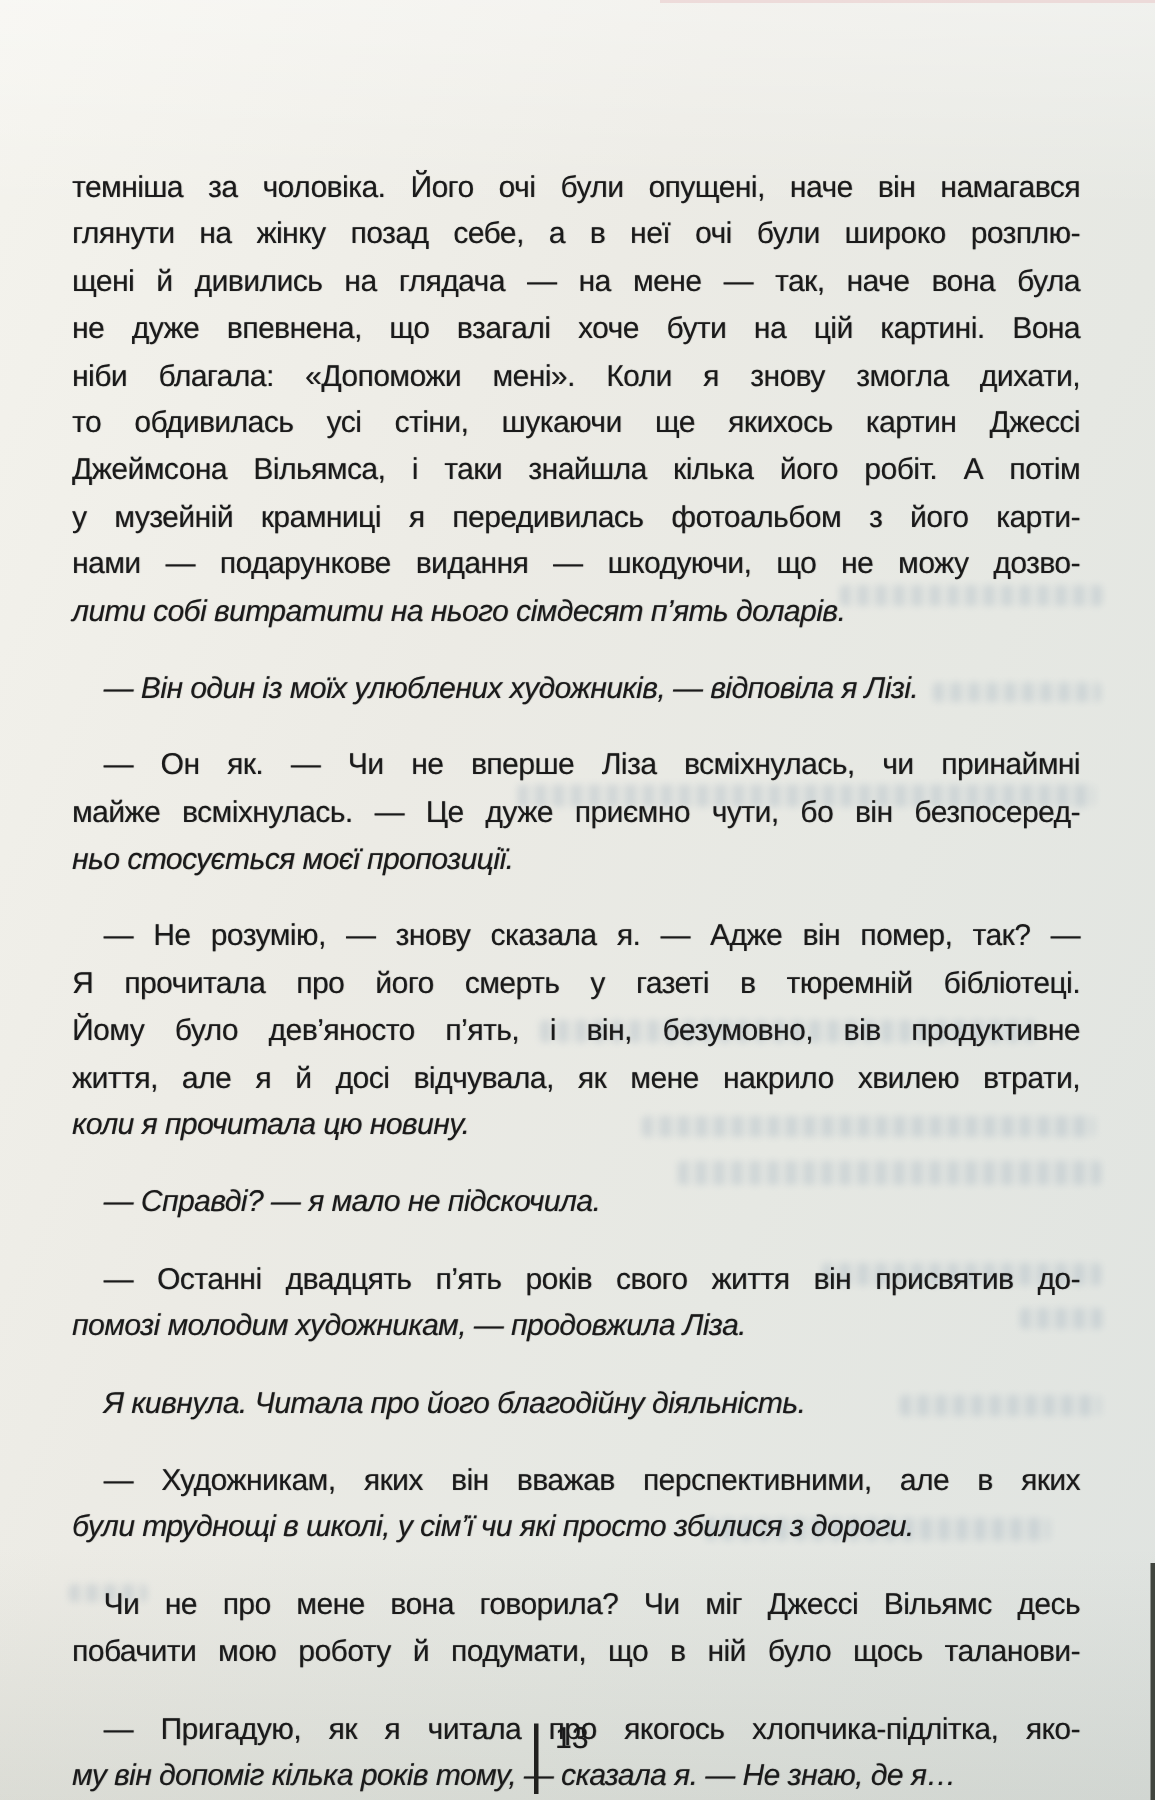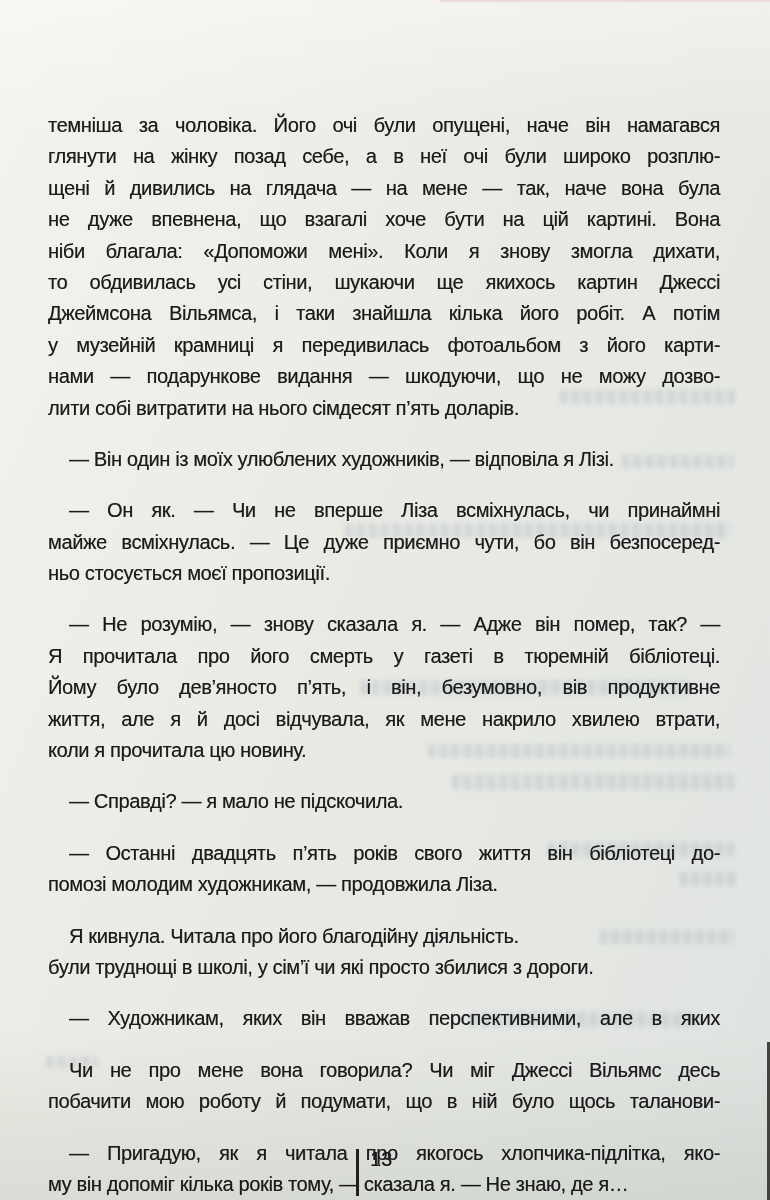--- a/index.html
+++ b/index.html
@@ -13,21 +13,21 @@
       linear-gradient(113deg, #f4f3ed 0%, #ecebe5 38%, #e6e8e3 66%, #dfe3e0 100%);
   }
   .text-block{
     position:absolute;left:48px;top:110px;width:672px;
     font-size:20px;line-height:31.4px;letter-spacing:-0.35px;
     color:#1a1a1a;
     text-shadow:0.3px 0.3px 0.6px rgba(30,30,30,0.55);
   }
   .para{margin:0;padding:0;}
   .line{height:31.4px;text-align:justify;text-align-last:justify;white-space:normal;}
-  .line.last{text-align-last:left;}
+  .line.last{text-align-last:left;font-style:italic;}
   .line.ind{text-indent:21px;margin-top:20px;}
   .footer-rule{position:absolute;left:356px;top:1149px;width:3px;height:47px;background:#20201e;}
   .page-number{position:absolute;left:370px;top:1145px;font-size:20px;line-height:28px;color:#1a1a1a;font-family:"Liberation Sans","DejaVu Sans",sans-serif;text-shadow:0.3px 0.3px 0.5px rgba(30,30,30,0.5);}
   
   .ghost{
     position:absolute;border-radius:3px;filter:blur(2.6px);opacity:.45;
     background:repeating-linear-gradient(90deg,
       rgba(125,148,170,.50) 0 7px, rgba(125,148,170,.10) 7px 12px);
   }
   .edge-right{position:absolute;right:0;top:1042px;width:3px;height:158px;background:#41453e;filter:blur(.4px);}
@@ -84,31 +84,31 @@
       <div class="line">життя, але я й досі відчувала, як мене накрило хвилею втрати,</div>
       <div class="line last">коли я прочитала цю новину.</div>
     </div>
 
 
     <div class="para">
       <div class="line ind last">— Справді? — я мало не підскочила.</div>
     </div>
 
     <div class="para">
-      <div class="line ind">— Останні двадцять п’ять років свого життя він бібліотеці до-</div>
+      <div class="line ind">— Останні двадцять п’ять років свого життя він присвятив до-</div>
       <div class="line last">помозі молодим художникам, — продовжила Ліза.</div>
     </div>
 
     <div class="para">
       <div class="line ind last">Я кивнула. Читала про його благодійну діяльність.</div>
     </div>
 
     <div class="para">
+      <div class="line ind">— Художникам, яких він вважав перспективними, але в яких</div>
       <div class="line last">були труднощі в школі, у сім’ї чи які просто збилися з дороги.</div>
-      <div class="line ind">— Художникам, яких він вважав перспективними, але в яких</div>
     </div>
 
     <div class="para">
       <div class="line ind">Чи не про мене вона говорила? Чи міг Джессі Вільямс десь</div>
       <div class="line">побачити мою роботу й подумати, що в ній було щось таланови-</div>
     </div>
 
     <div class="para">
       <div class="line ind">— Пригадую, як я читала про якогось хлопчика-підлітка, яко-</div>
       <div class="line last">му він допоміг кілька років тому, — сказала я. — Не знаю, де я…</div>

